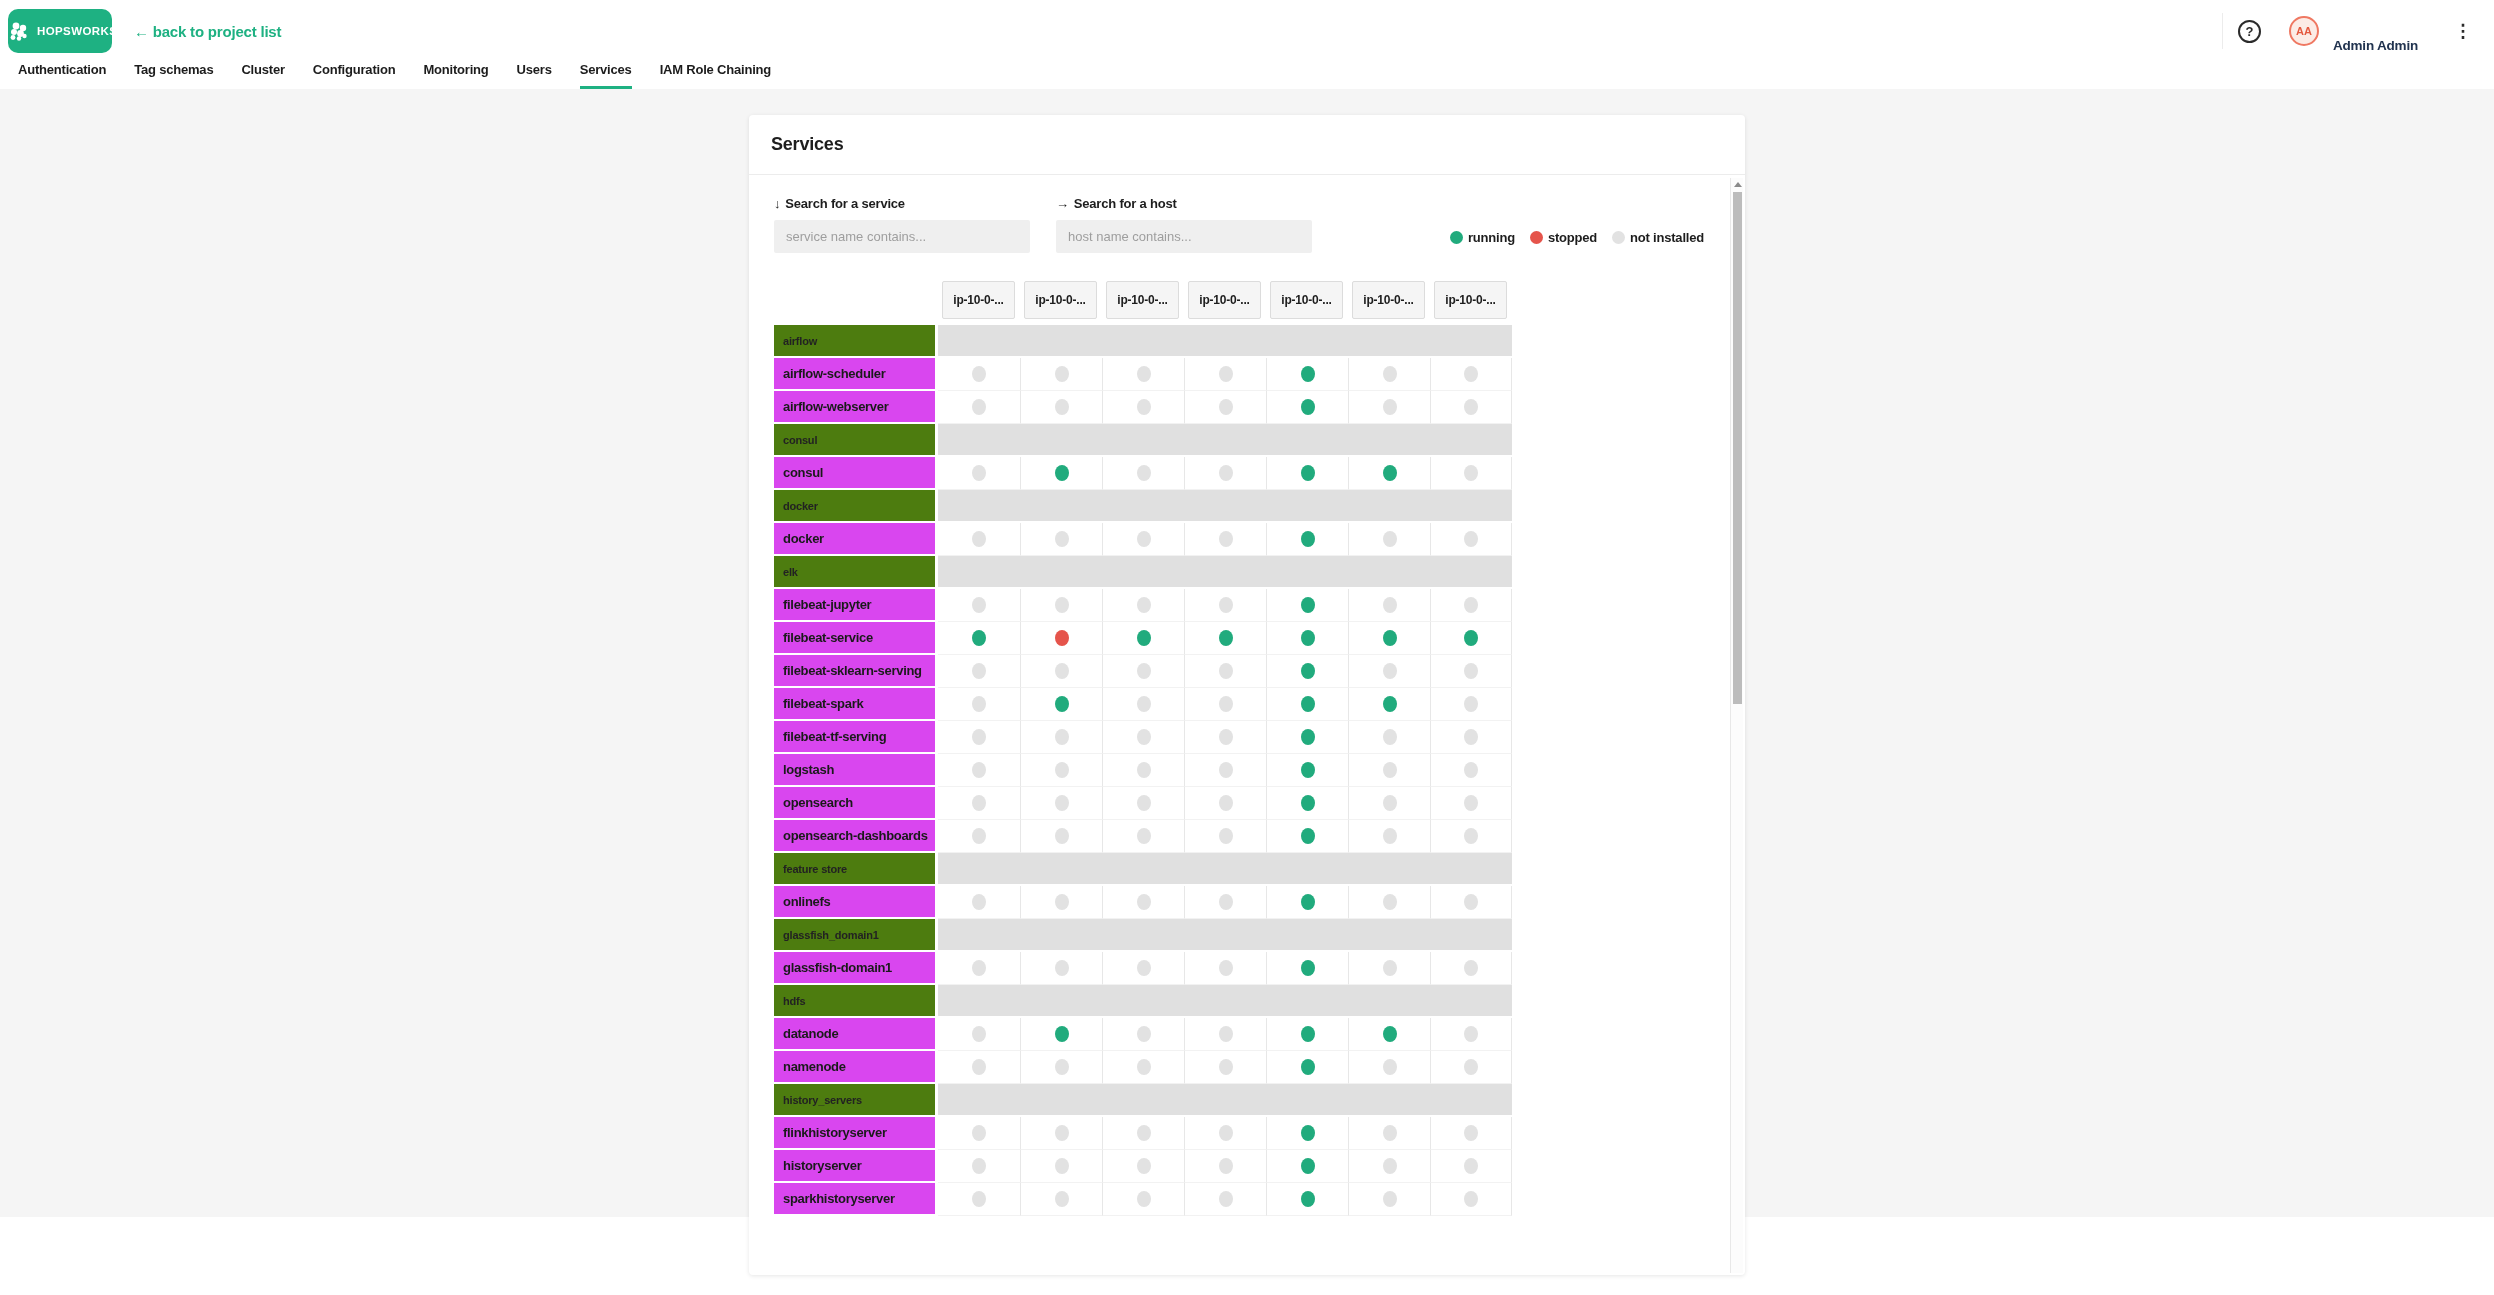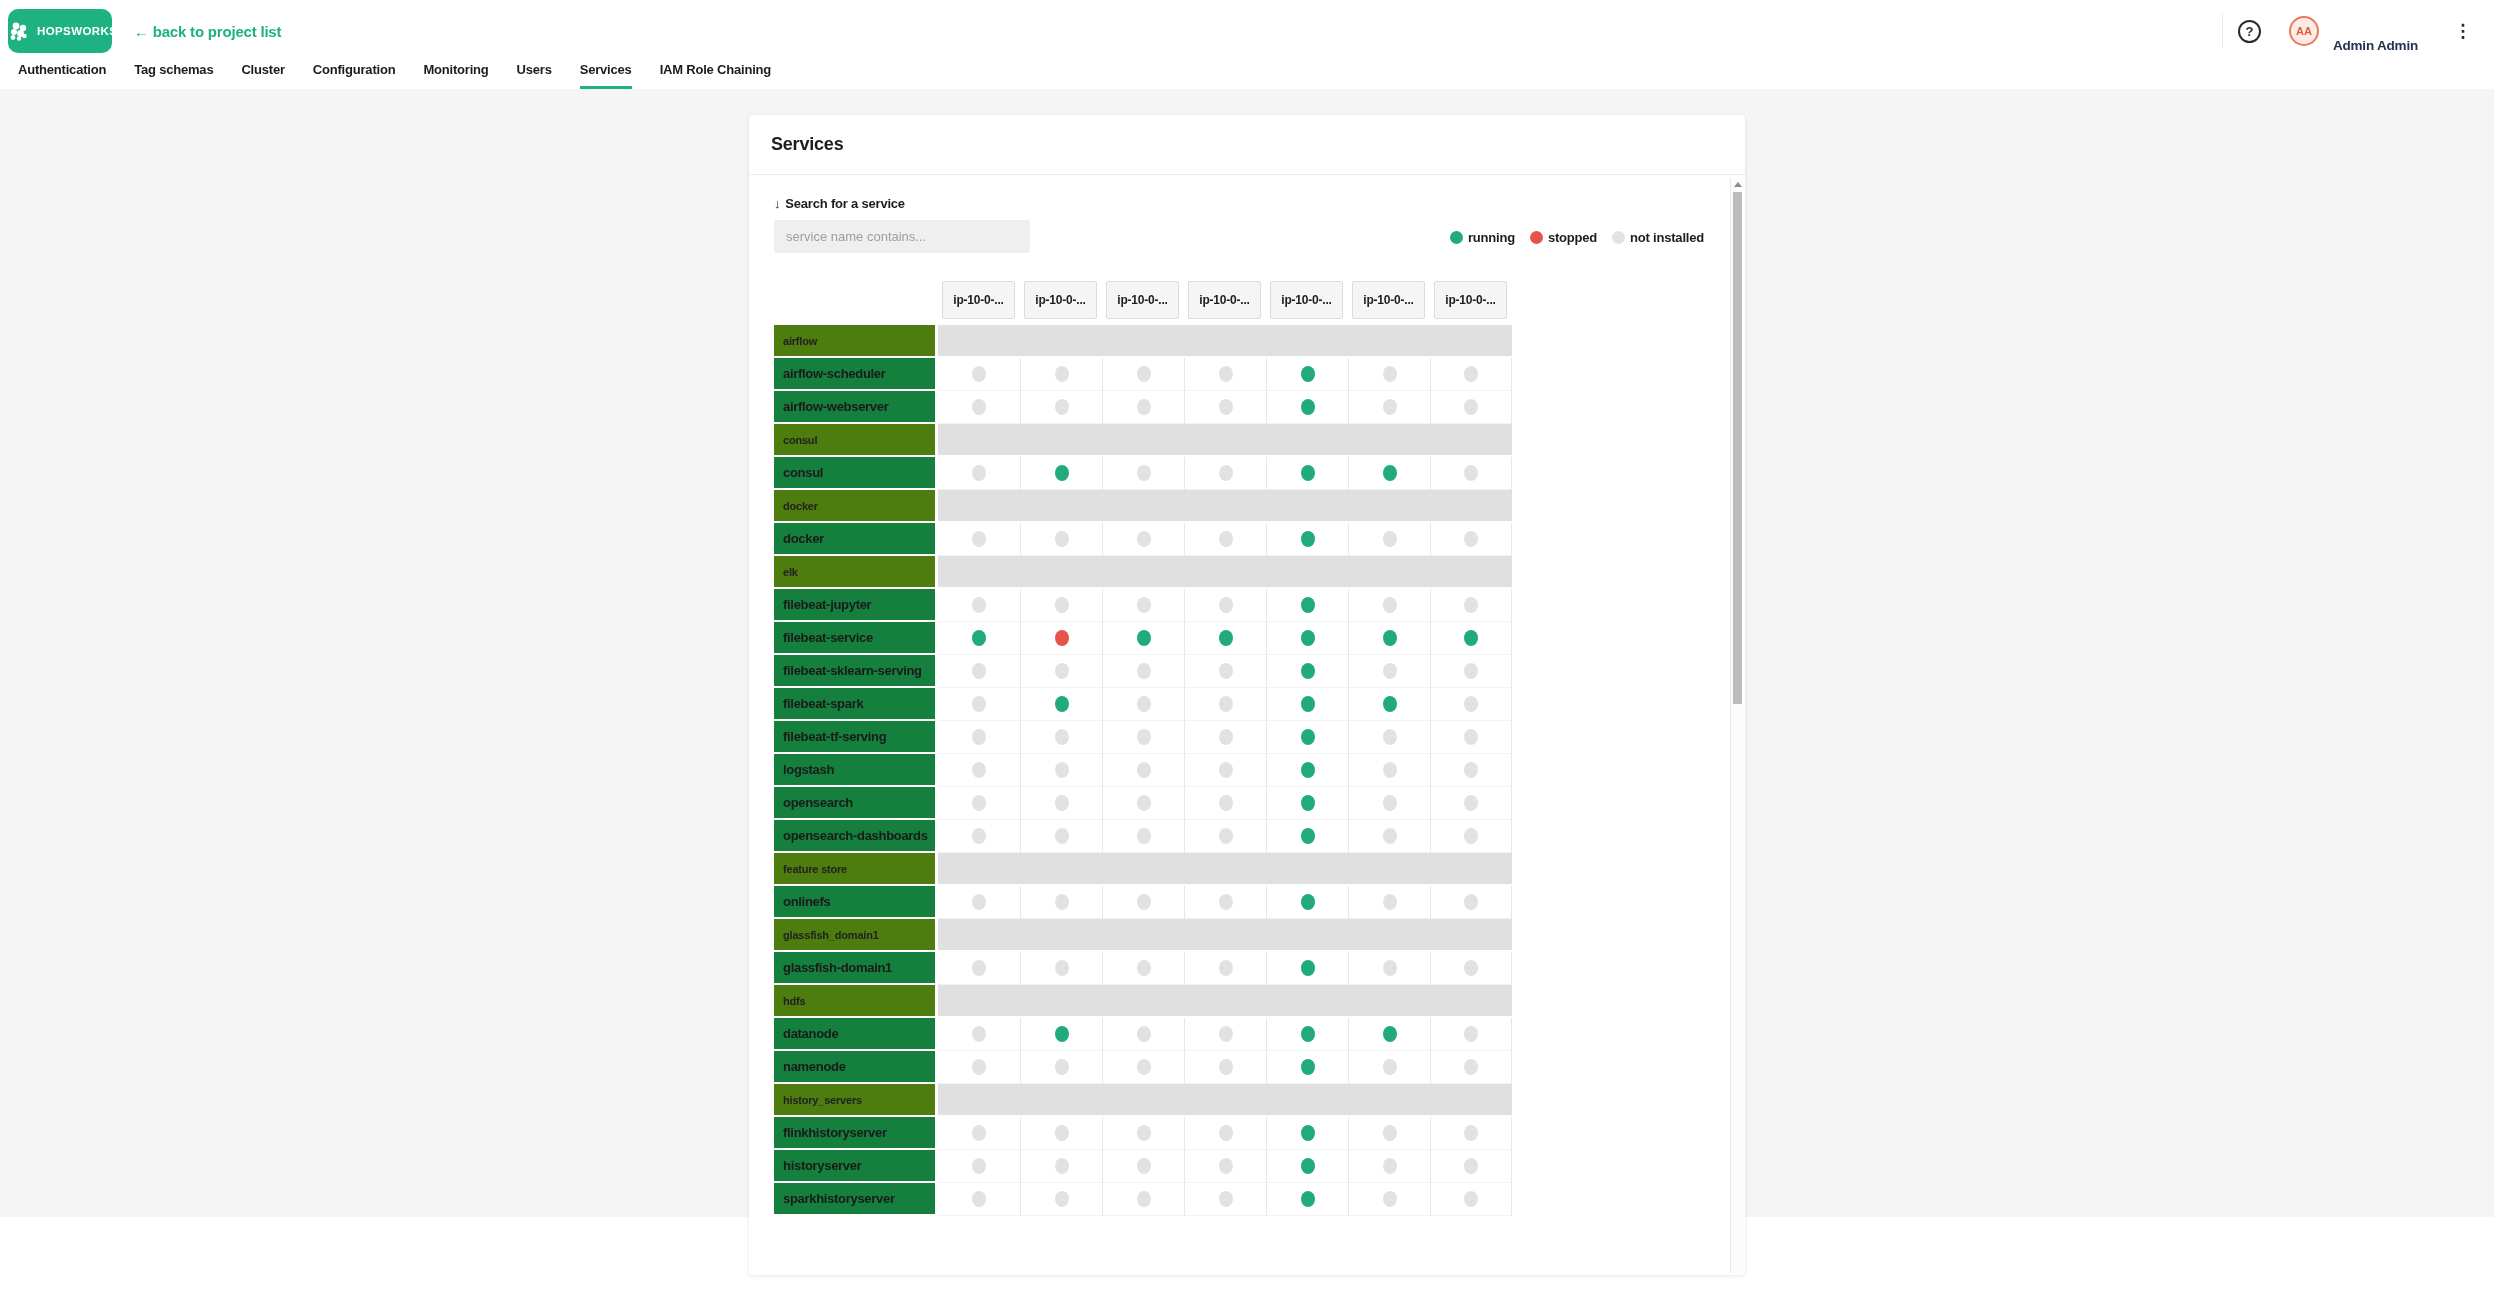--- a/index.html
+++ b/index.html
@@ -67,21 +67,21 @@
 
   
   .services-grid { margin-top:28px; display:grid;
     grid-template-columns:161px 3px repeat(7, 82px);
     grid-template-rows:38px 6px; grid-auto-rows:33px; }
   .host-cell { display:flex; }
   .host-box { flex:1; margin:0 5px 0 4px; background:#f5f5f5; border:1px solid #dcdcdc;
     border-radius:2px; display:flex; align-items:center; justify-content:center;
     font-size:12px; font-weight:bold; letter-spacing:-.2px; color:#1d1d1d; overflow:hidden; white-space:nowrap; }
   .grid-spacer { grid-column:1 / -1; }
-  .name-cell { background:#15803d; border-bottom:2px solid #fff; display:flex; align-items:center;
+  .name-cell { background:#d946ef; border-bottom:2px solid #fff; display:flex; align-items:center;
     padding-left:9px; font-size:13px; font-weight:bold; letter-spacing:-.3px; color:#1a1a1a;
     white-space:nowrap; overflow:hidden; }
   .name-cell.group { background:#4d7c0f; font-size:11px; letter-spacing:-.2px; color:#222; }
   .gap-cell { background:transparent; }
   .group-span { grid-column:3 / -1; background:#e0e0e0; border-bottom:2px solid #fff; }
   .dot-cell { background:#fff; border-left:1px solid #e7e7e7; border-bottom:1px solid #f2f2f2;
     display:flex; align-items:center; justify-content:center; }
   .dot-cell.first { border-left:none; }
   .dot-cell.last { border-right:1px solid #e7e7e7; }
   .dot { width:14px; height:16px; border-radius:50%; display:inline-block; }
@@ -136,20 +136,26 @@
     </div>
     <div class="card-body">
 
       <div class="search-row">
         <div class="search-field">
           <div class="search-label">
             <span class="arrow">↓</span><span>Search for a service</span>
           </div>
           <input class="search-input" type="text" placeholder="service name contains..." style="">
         </div>
+        <div class="search-field">
+          <div class="search-label">
+            <span class="arrow">→</span><span>Search for a host</span>
+          </div>
+          <input class="search-input" type="text" placeholder="host name contains..." style="">
+        </div>
         <div class="legend" id="legend">
             <div class="legend-item">
               <span class="legend-dot" style="background: rgb(33, 171, 125);"></span>
               <span class="legend-label">running</span>
             </div>
             <div class="legend-item">
               <span class="legend-dot" style="background: rgb(229, 84, 75);"></span>
               <span class="legend-label">stopped</span>
             </div>
             <div class="legend-item">

